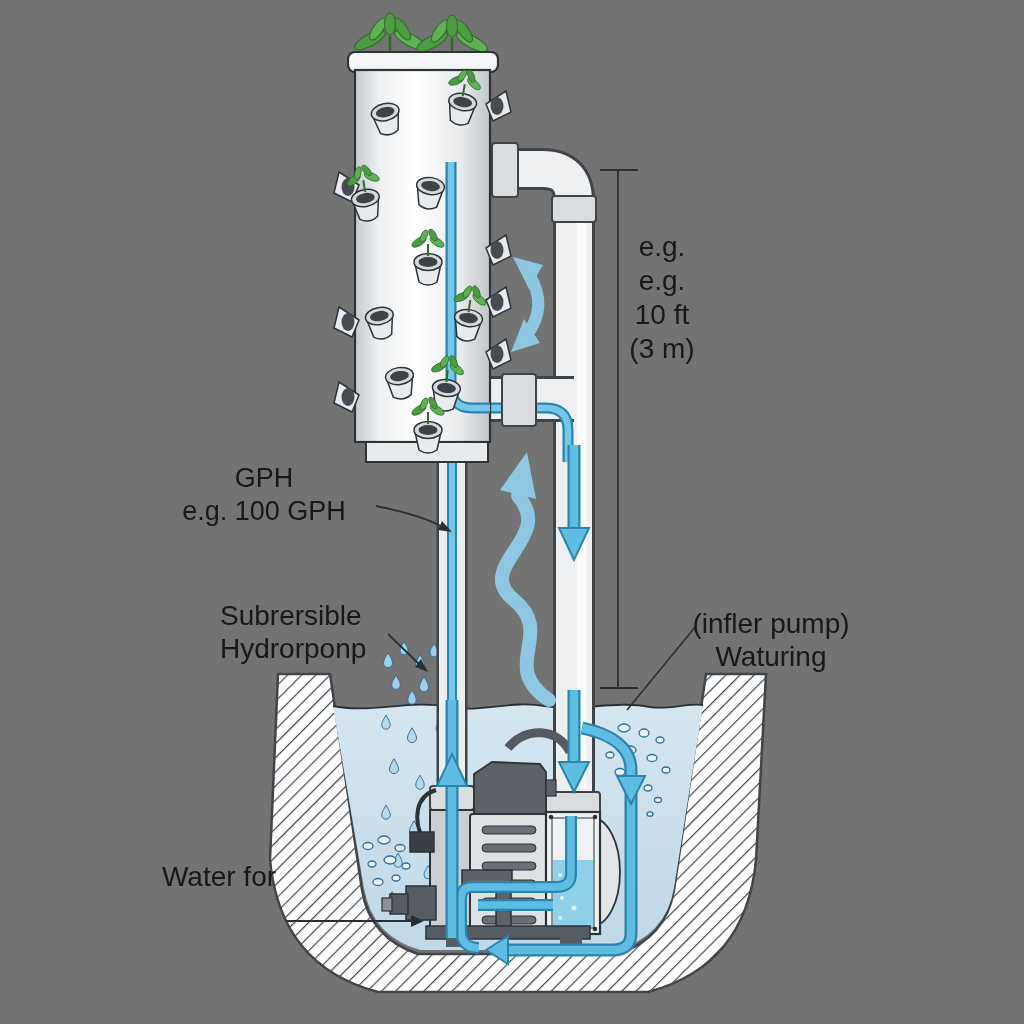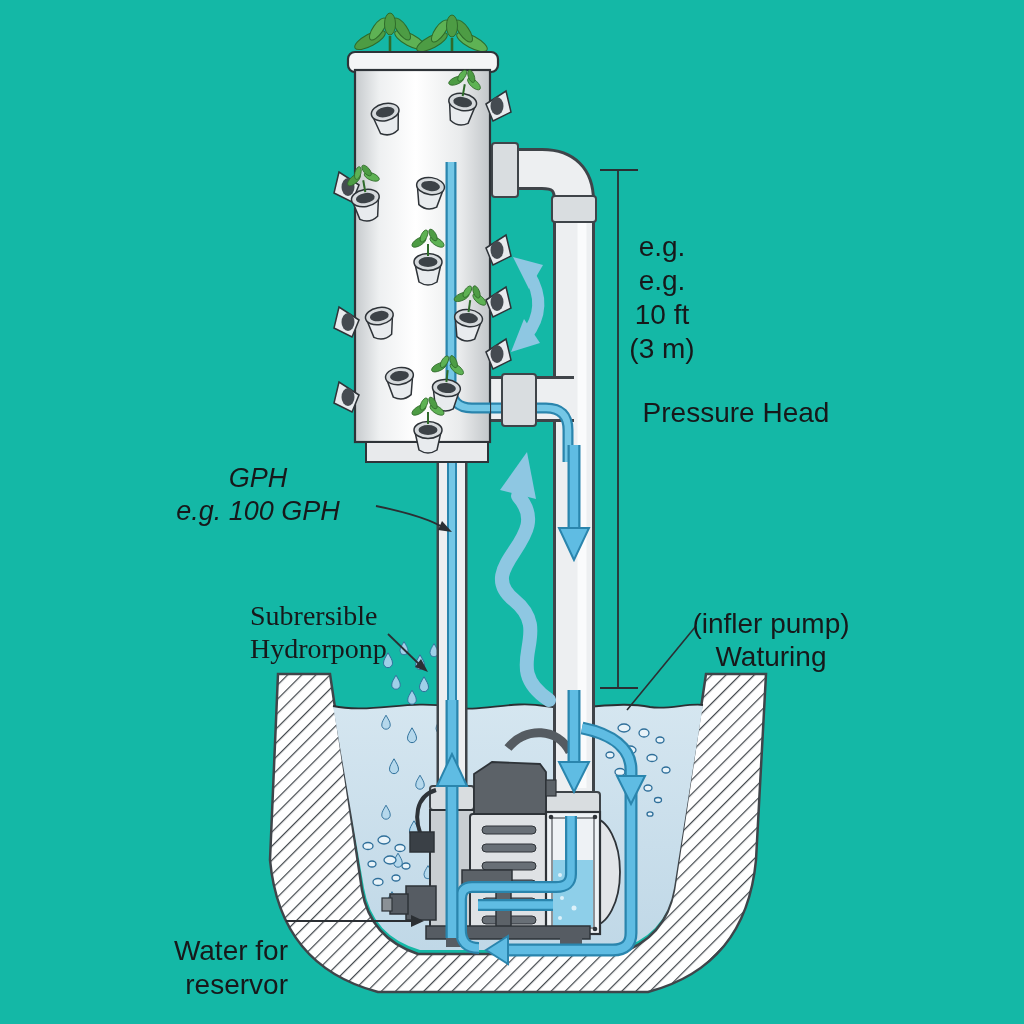--- a/index.html
+++ b/index.html
@@ -1,16 +1,16 @@
 <!DOCTYPE html>
 <html><head>
 <meta charset="utf-8">
 <style>
   html,body{margin:0;padding:0;background:#ffffff;}
-  #stage{position:relative;width:1024px;height:1024px;background:#14b8a6;overflow:hidden;
+  #stage{position:relative;width:1024px;height:1024px;background:#737373;overflow:hidden;
          font-family:"Liberation Sans", sans-serif;color:#17181a;}
   #stage svg{position:absolute;left:0;top:0;}
   .lbl{position:absolute;line-height:33px;font-size:28px;}
   .lbl span{display:block;}
   .c{text-align:center;}
   .l{text-align:left;}
   .lh34{line-height:34px;}
   .fs27{font-size:27px;}
 </style>
 </head>
@@ -295,36 +295,34 @@
 </svg>
 
   <div class="lbl c lh34" style="left:610px;top:230px;width:104px;">
     <span>e.g.</span>
     <span>e.g.</span>
     <span>10 ft</span>
     <span>(3 m)</span>
   </div>
 
   <div class="lbl c" style="left:626px;top:396px;width:220px;">
-    <span>Pressure Head</span>
-  </div>
-
-  <div class="lbl c fs27" style="left:140px;top:462px;width:236px;font-style:italic;">
+  </div>
+
+  <div class="lbl c fs27" style="left:146px;top:462px;width:236px;">
     <span>GPH</span>
     <span>e.g. 100 GPH</span>
   </div>
 
-  <div class="lbl l" style="left:250px;top:599px;width:210px;font-family:Liberation Serif, serif;">
+  <div class="lbl l" style="left:220px;top:599px;width:210px;">
     <span>Subrersible</span>
     <span>Hydrorponp</span>
   </div>
 
   <div class="lbl c" style="left:668px;top:607px;width:206px;">
     <span>(infler pump)</span>
     <span>Waturing</span>
   </div>
 
-  <div class="lbl c lh34" style="left:150px;top:934px;width:138px;text-align:right;">
+  <div class="lbl c lh34" style="left:150px;top:860px;width:138px;">
     <span>Water for</span>
-    <span>reservor</span>
   </div>
 
 </div>
 
 </body></html>

